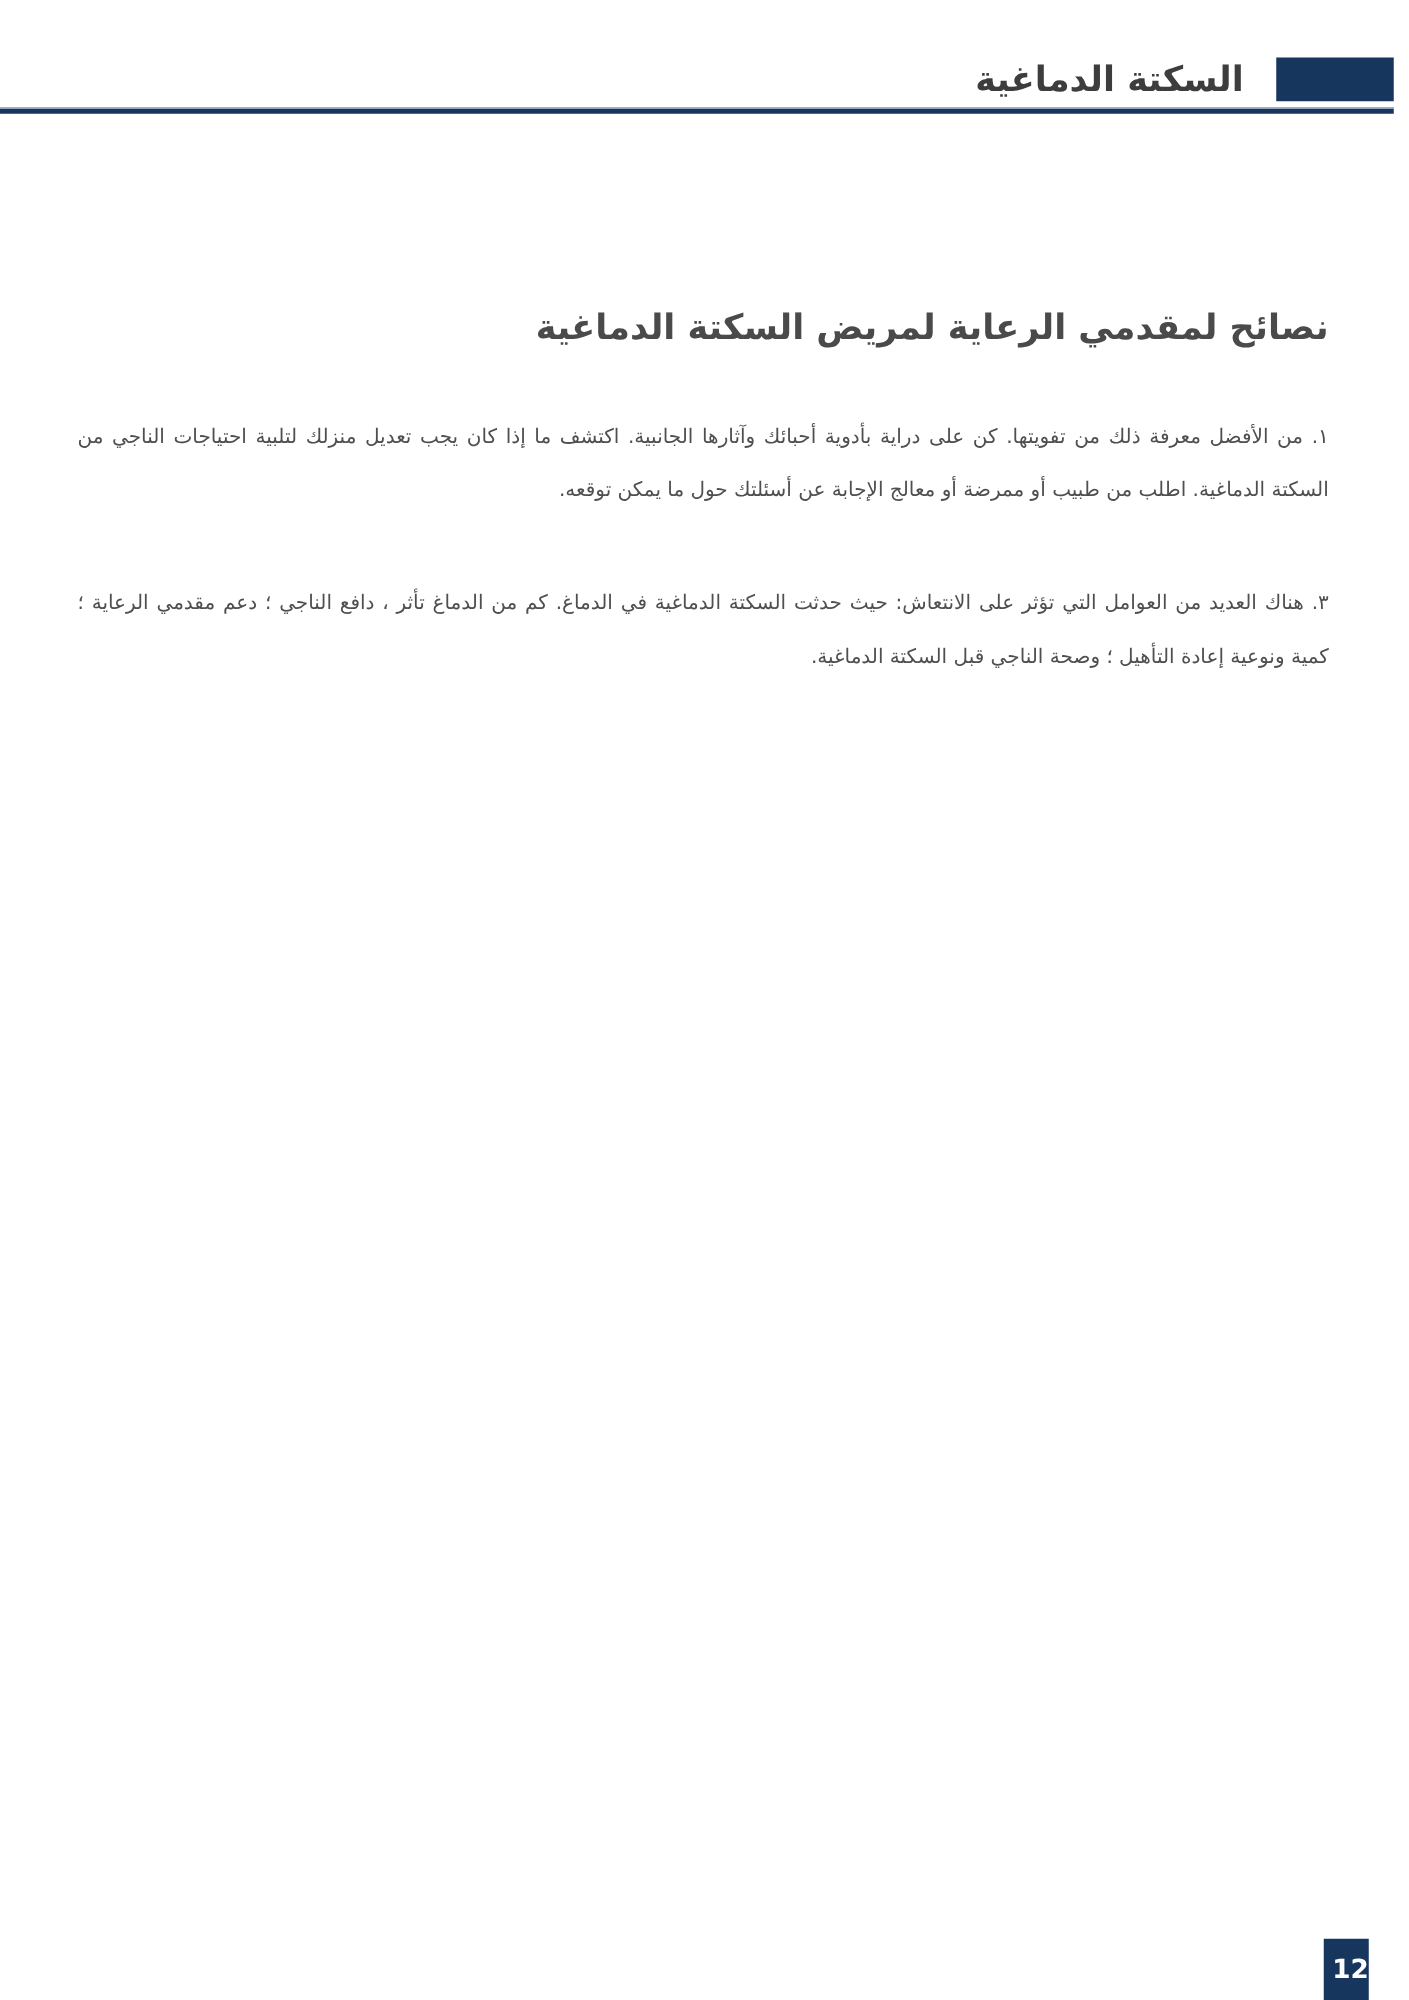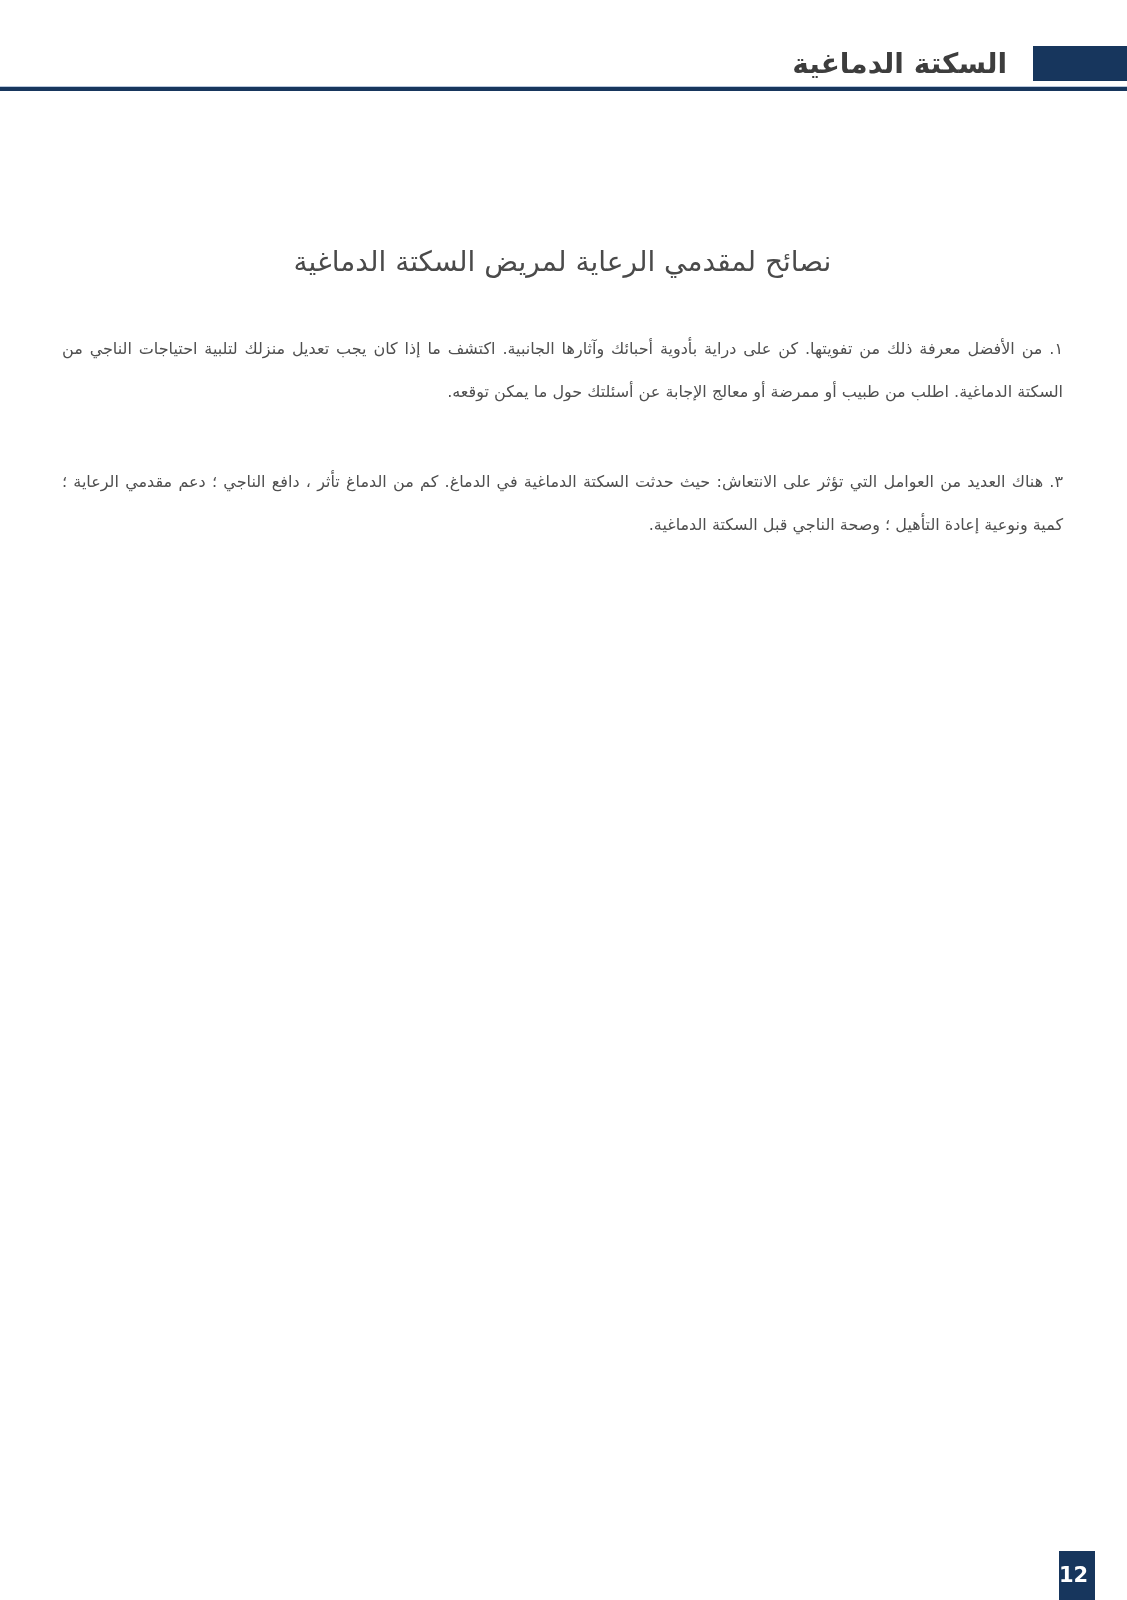--- a/index.html
+++ b/index.html
@@ -14,21 +14,21 @@
     background: #ffffff;
     overflow: hidden;
     font-family: "DejaVu Sans", sans-serif;
   }
 
   
   .page-header {
     position: absolute;
     top: 0;
     left: 0;
-    right: 0;
+    right: 12px;
     height: 92px;
     padding-left: 20px;
   }
   .header-row {
     position: absolute;
     top: 46;
     right: 0;
     top: 46px;
     display: flex;
     align-items: center;
@@ -63,24 +63,23 @@
     position: absolute;
     top: 243px;
     right: 64px;
     left: 62px;
     direction: rtl;
     text-align: right;
   }
   .section-heading {
     margin: 0 0 46px 0;
     font-size: 28px;
-    font-weight: 400;
+    font-weight: 700;
     color: #4a4a4a;
     line-height: 38px;
-    text-align: center;
   }
   .body-para {
     margin: 0 0 47px 0;
     font-size: 16px;
     font-weight: 400;
     color: #4f4f4f;
     line-height: 43px;
     text-align: justify;
     text-justify: inter-word;
   }
@@ -88,21 +87,21 @@
   
   .page-number-box {
     position: absolute;
     right: 32px;
     bottom: 0;
     width: 36px;
     height: 49px;
     background: var(--navy);
     display: flex;
     align-items: center;
-    justify-content: flex-start;
+    justify-content: flex-end;
   }
   .page-number-box span {
     color: #ffffff;
     font-size: 21px;
     font-weight: 700;
     line-height: 1;
   }
 
   :root {
     --navy: #17365d;

